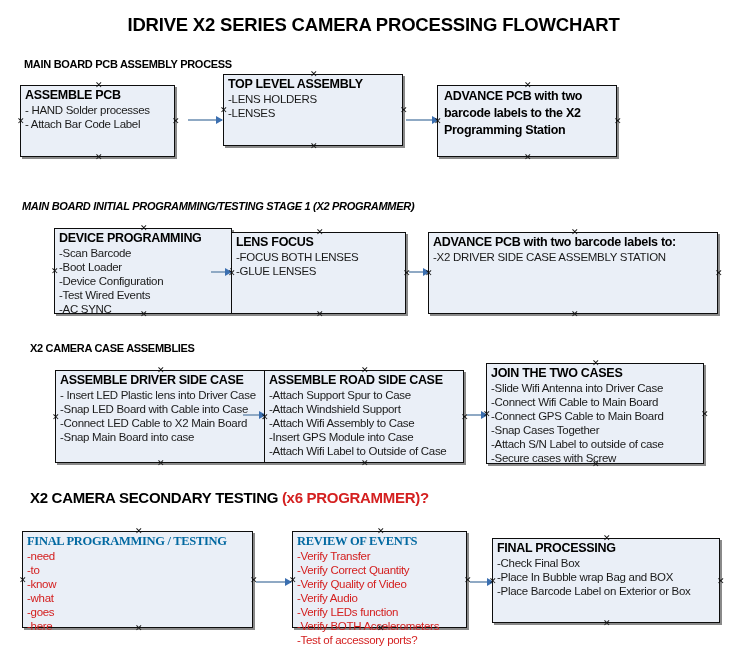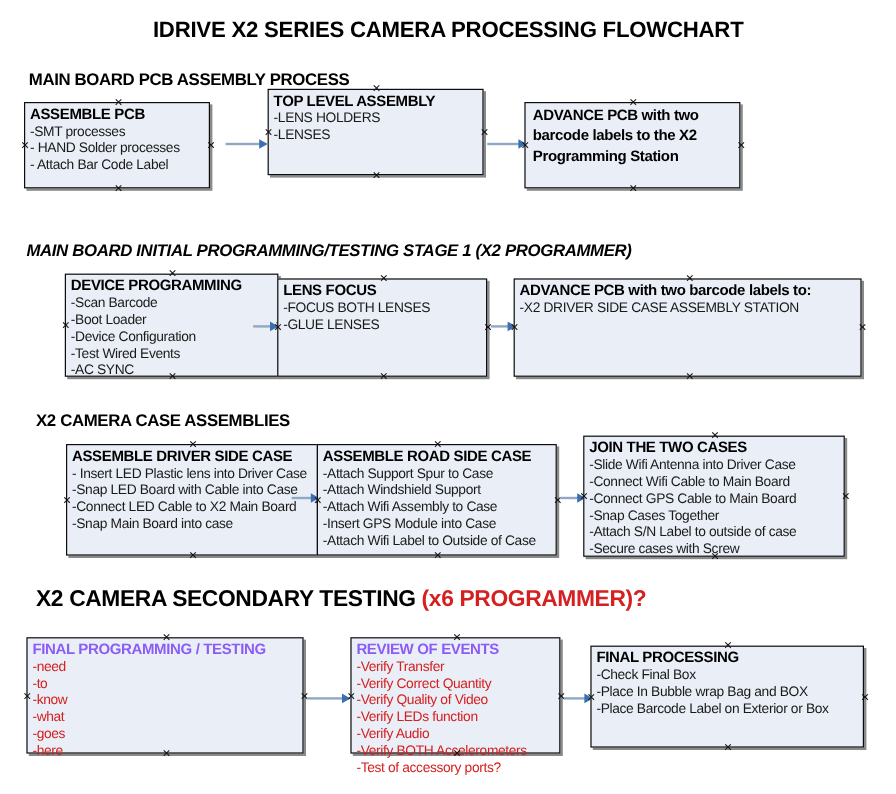--- a/index.html
+++ b/index.html
@@ -25,21 +25,21 @@
     left: 0; top: 14px;
     width: 747px;
     text-align: center;
     font-size: 18.5px;
     font-weight: bold;
     color: #000000;
     letter-spacing: -0.2px;
   }
   .section-head {
     position: absolute;
-    font-size: 14px;
+    font-size: 11px;
     font-weight: bold;
     color: #000000;
     white-space: nowrap;
     letter-spacing: -0.3px;
   }
   .section-head .red {
     color: #d42020;
   }
   .box {
     position: absolute;
@@ -63,21 +63,21 @@
     white-space: nowrap;
     letter-spacing: -0.3px;
   }
   .box-line {
     font-size: 11.5px;
     color: #1a1a1a;
     line-height: 14px;
     white-space: nowrap;
     letter-spacing: -0.3px;
   }
-  .box.red-box .box-title { color: #8b5cf6; }
+  .box.red-box .box-title { color: #0369a1; font-family: Liberation Serif, serif; }
   .box.red-box .box-line { color: #d42020; }
   .box.wraptitle .box-title { white-space: normal; }
 
   
   .arrow {
     position: absolute;
     height: 2px;
     background: #8fa9c4;
   }
   .arrow::after {
@@ -111,21 +111,20 @@
 
   <div class="title">IDRIVE X2  SERIES CAMERA PROCESSING FLOWCHART</div>
 
   <div class="section-head" style="left:24px; top:58px;">
     <span>MAIN BOARD PCB ASSEMBLY PROCESS</span><span class="red"></span>
   </div>
 
   <div class="box" style="left:20px; top:85px; width:155px; height:72px;">
     <div class="box-inner">
       <div class="box-title">ASSEMBLE PCB</div>
-      <div class="box-line">-SMT processes</div>
       <div class="box-line">- HAND Solder processes</div>
       <div class="box-line">- Attach Bar Code Label</div>
     </div>
     <span class="handle" style="left:74px; top:-4px;"></span>
     <span class="handle" style="left:74px; top:68px;"></span>
     <span class="handle" style="left:-4px; top:32px;"></span>
     <span class="handle" style="left:151px; top:32px;"></span>
   </div>
 
   <div class="arrow" style="left:188px; top:119px; width:34px;"></div>
@@ -246,21 +245,21 @@
       <div class="box-line">-Snap Cases Together</div>
       <div class="box-line">-Attach S/N Label to outside of case</div>
       <div class="box-line">-Secure cases with Screw</div>
     </div>
     <span class="handle" style="left:105px; top:-4px;"></span>
     <span class="handle" style="left:105px; top:97px;"></span>
     <span class="handle" style="left:-4px; top:47px;"></span>
     <span class="handle" style="left:214px; top:47px;"></span>
   </div>
 
-  <div class="section-head" style="left:30px; top:489px; font-size:19px;">
+  <div class="section-head" style="left:30px; top:489px; font-size:15px;">
     <span>X2 CAMERA SECONDARY TESTING </span><span class="red">(x6 PROGRAMMER)?</span>
   </div>
 
   <div class="box red-box" style="left:22px; top:531px; width:231px; height:97px;">
     <div class="box-inner">
       <div class="box-title">FINAL PROGRAMMING / TESTING</div>
       <div class="box-line">-need</div>
       <div class="box-line">-to</div>
       <div class="box-line">-know</div>
       <div class="box-line">-what</div>
@@ -274,22 +273,22 @@
   </div>
 
   <div class="arrow" style="left:256px; top:581px; width:35px;"></div>
 
   <div class="box red-box" style="left:292px; top:531px; width:175px; height:97px;">
     <div class="box-inner">
       <div class="box-title">REVIEW OF EVENTS</div>
       <div class="box-line">-Verify Transfer</div>
       <div class="box-line">-Verify Correct Quantity</div>
       <div class="box-line">-Verify Quality of Video</div>
+      <div class="box-line">-Verify Audio</div>
       <div class="box-line">-Verify LEDs function</div>
-      <div class="box-line">-Verify Audio</div>
       <div class="box-line">-Verify BOTH Accelerometers</div>
       <div class="box-line">-Test of accessory ports?</div>
     </div>
     <span class="handle" style="left:84px; top:-4px;"></span>
     <span class="handle" style="left:84px; top:93px;"></span>
     <span class="handle" style="left:-4px; top:45px;"></span>
     <span class="handle" style="left:171px; top:45px;"></span>
   </div>
 
   <div class="arrow" style="left:470px; top:581px; width:23px;"></div>

